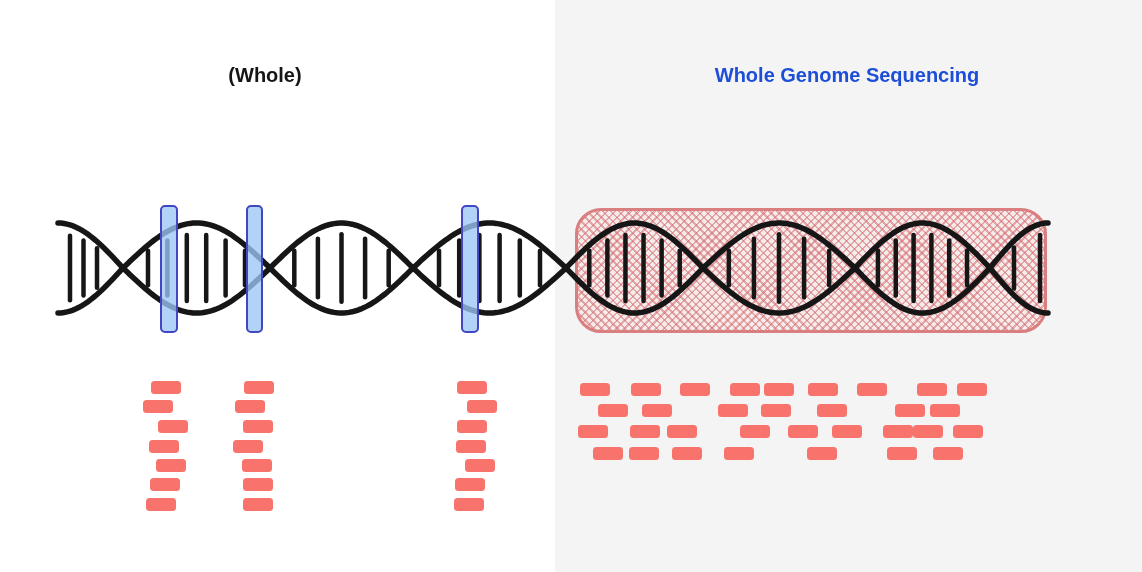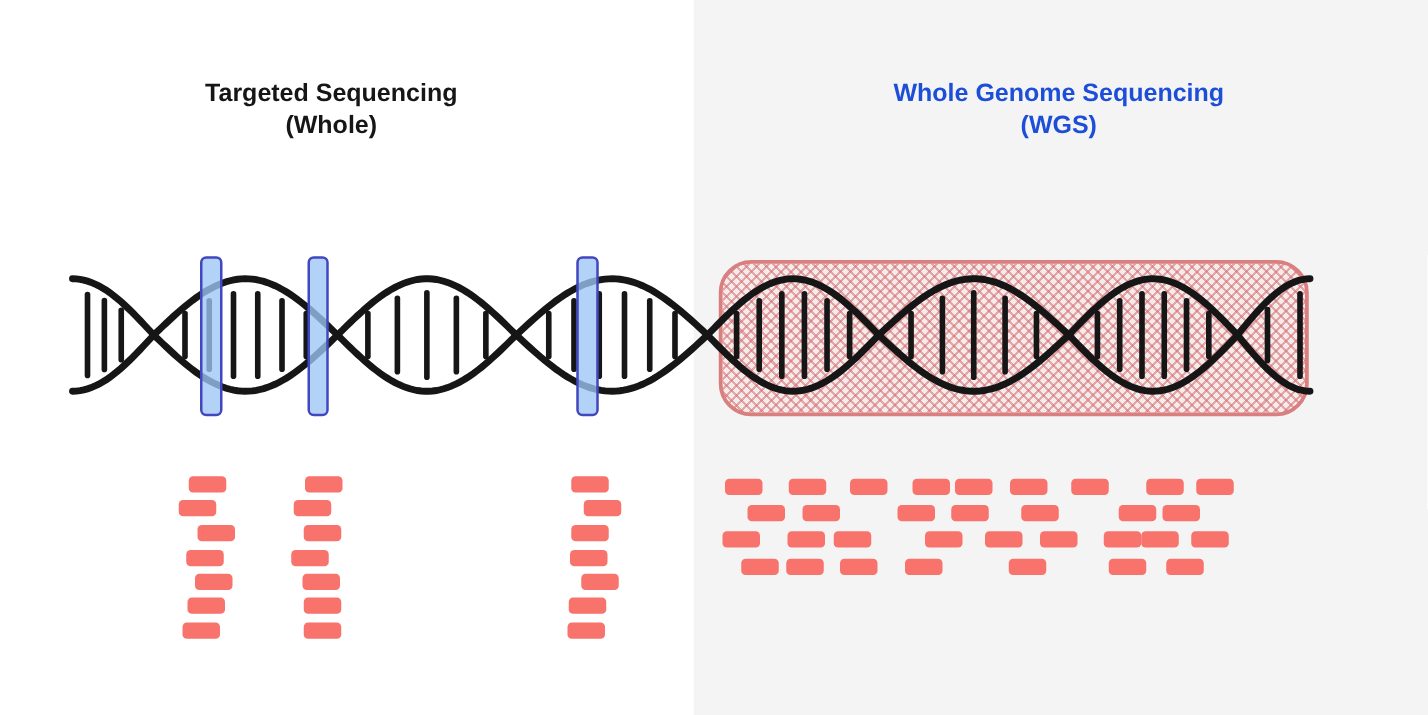--- a/index.html
+++ b/index.html
@@ -13,27 +13,25 @@
   .bar{position:absolute;box-sizing:border-box;border-style:solid;border-width:2.5px;border-radius:5px;}
   .read{position:absolute;}
 </style>
 </head>
 <body>
 
 <div id="canvas" style="width: 1142px; height: 572px; background: rgb(255, 255, 255);">
   <div class="half-bg" id="right-bg" style="left: 555px; width: 587px; background: rgb(244, 244, 244);"></div>
 
   <div class="title" id="title-left" style="left: 265px; top: 63px; color: rgb(22, 22, 22);">
-    <div>Targeted Sequencing</div>
     <div>(Whole)</div>
   </div>
 
   <div class="title" id="title-right" style="left: 847px; top: 63px; color: #1d4ed8;">
     <div>Whole Genome Sequencing</div>
-    <div>(WGS)</div>
   </div>
 
   <div class="hatch-box" id="wgs-box" style="left: 575px; top: 208px; width: 472px; height: 125px; border-radius: 26px; border-width: 3px; border-color: rgb(217, 127, 127); background-color: rgba(246, 224, 224, 0.45); background-image: repeating-linear-gradient(45deg, rgba(214, 108, 112, 0.55) 0px, rgba(214, 108, 112, 0.55) 1.7px, transparent 1.7px, transparent 5.6px), repeating-linear-gradient(-45deg, rgba(214, 108, 112, 0.55) 0px, rgba(214, 108, 112, 0.55) 1.7px, transparent 1.7px, transparent 5.6px);"></div>
 
   <svg class="helix" id="helix-svg" width="1142" height="572" viewBox="0 0 1142 572">
       <g>
         <line x1="70" y1="235.65920326756563" x2="70" y2="300.34079673243434" stroke="#161616" stroke-width="4.5" stroke-linecap="round"></line>
         <line x1="83.5" y1="240.45797493870307" x2="83.5" y2="295.5420250612969" stroke="#161616" stroke-width="4.5" stroke-linecap="round"></line>
         <line x1="97" y1="248.16224773512903" x2="97" y2="287.83775226487097" stroke="#161616" stroke-width="4.5" stroke-linecap="round"></line>
         <line x1="147.99" y1="250.81985221842496" x2="147.99" y2="285.18014778157504" stroke="#161616" stroke-width="4.5" stroke-linecap="round"></line>

